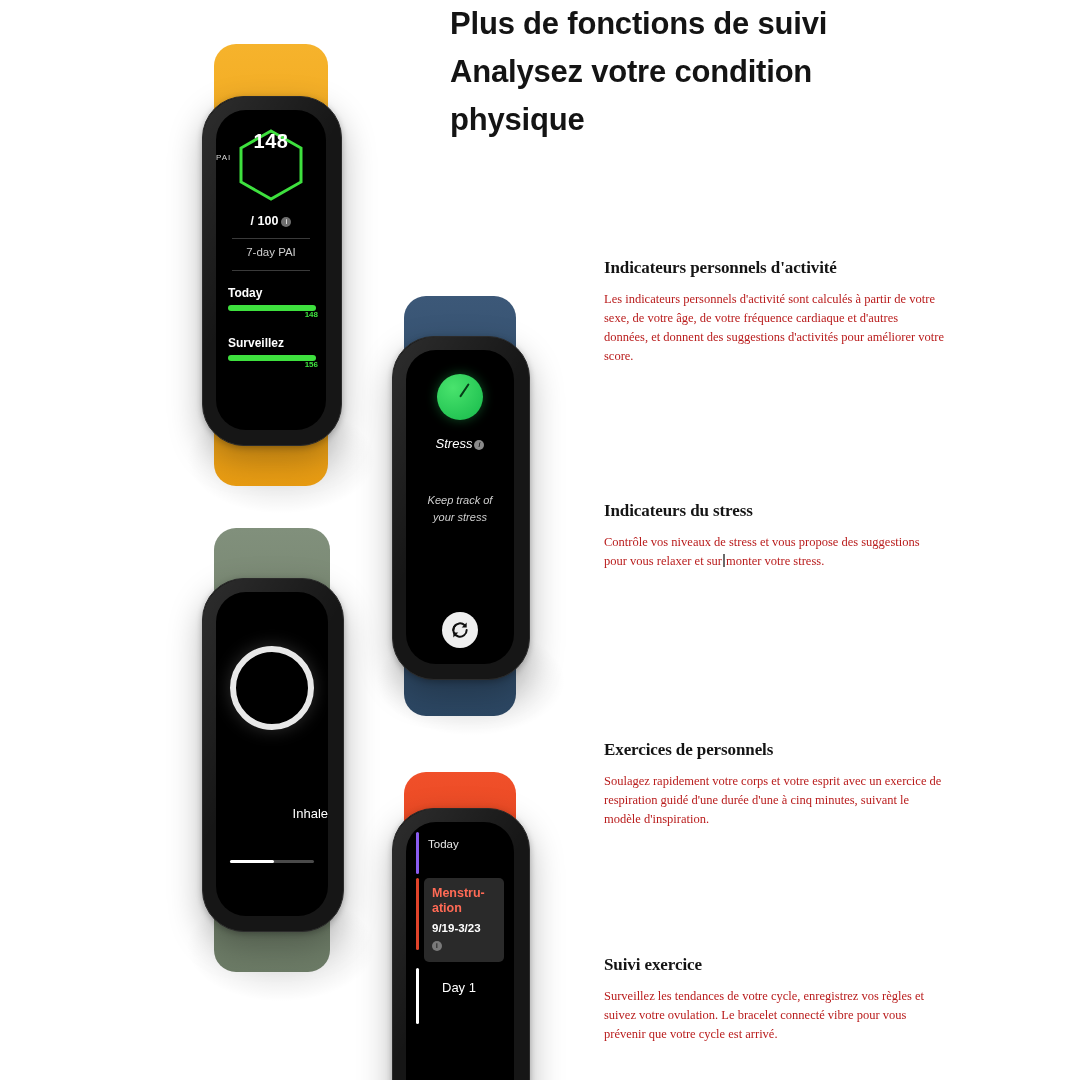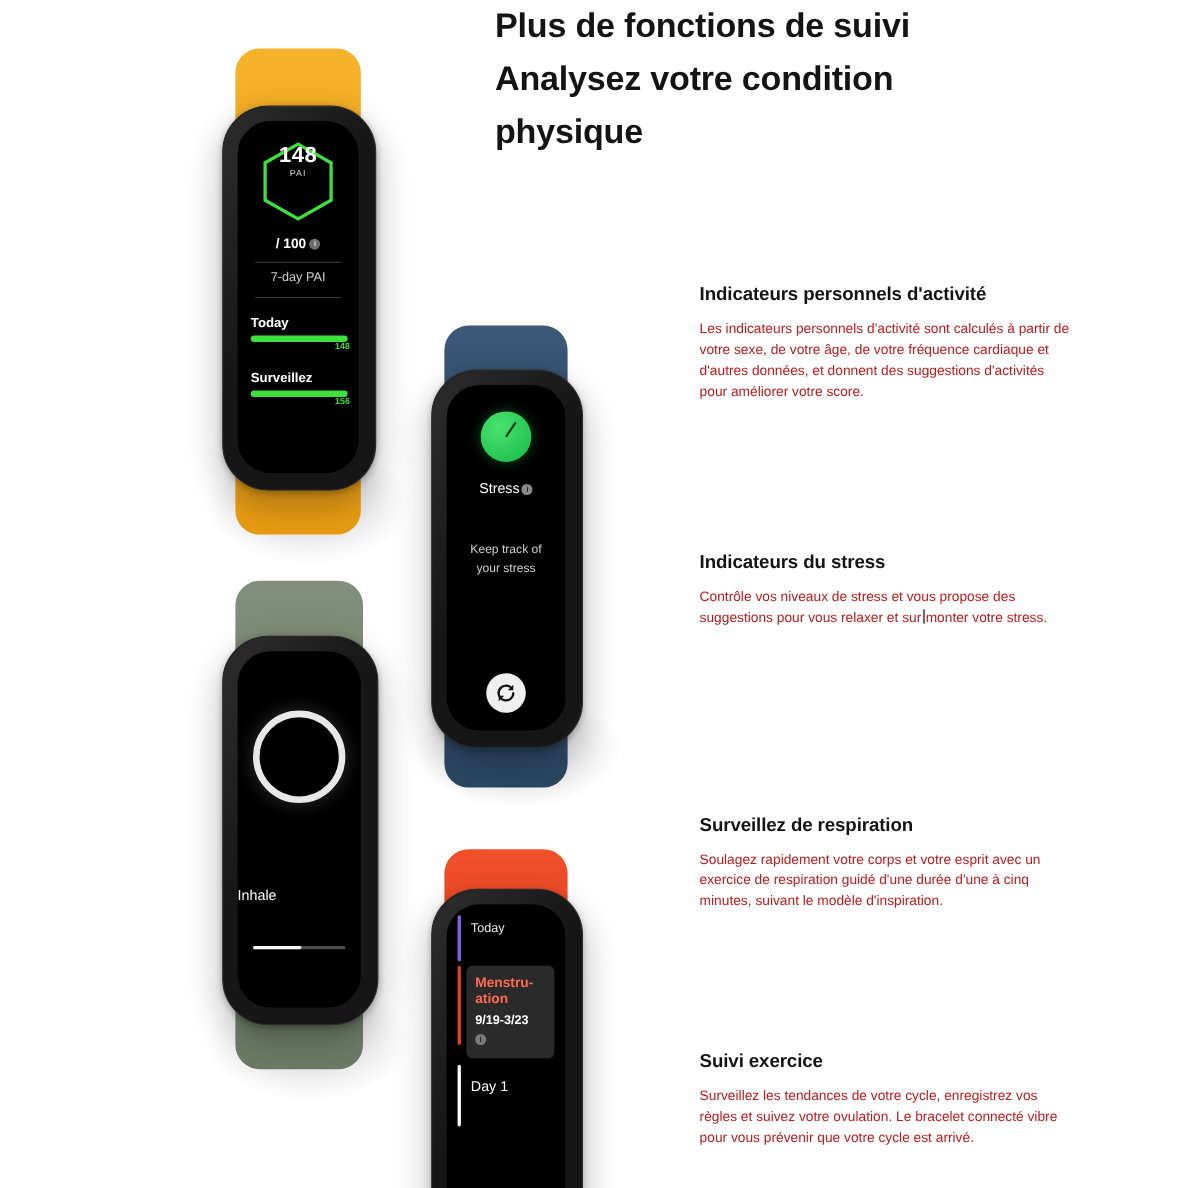--- a/index.html
+++ b/index.html
@@ -26,22 +26,23 @@
     line-height: 48px;
     font-weight: bold;
     color: #141414;
     letter-spacing: -0.2px;
   }
   .headline div { white-space: pre-wrap; }
 
   
   .feature {
     position: absolute;
-    left: 636px;
+    left: 604px;
     width: 340px;
+    font-family: Liberation Serif, serif;
   }
   .feature h3 {
     margin: 0 0 12px 0;
     font-size: 17px;
     font-weight: bold;
     color: #141414;
     letter-spacing: -0.1px;
   }
   .feature p {
     margin: 0;
@@ -108,21 +109,21 @@
 
   .pai-hex-wrap {
     position: absolute; left: 50%; top: 16px; transform: translateX(-50%);
     width: 78px; height: 78px;
   }
   .pai-value {
     position: absolute; left: 0; right: 0; top: 20px; text-align: center;
     color: #fff; font-size: 20px; font-weight: bold; letter-spacing: 0.5px;
   }
   .pai-label {
-    position: absolute; left: 0; right: 0; top: 43px; text-align: center;
+    position: absolute; left: 0; right: 0; top: 43px; 
     color: #d8d8d8; font-size: 8px; letter-spacing: 1px;
   }
   .pai-total {
     position: absolute; left: 0; right: 0; top: 104px; text-align: center;
     color: #fff; font-size: 12.5px; font-weight: bold;
   }
   .pai-total .info-dot {
     display: inline-block; width: 10px; height: 10px; border-radius: 50%;
     background: #6f6f6f; color: #fff; font-size: 8px; line-height: 10px;
     text-align: center; vertical-align: 1px; margin-left: 3px; font-weight: normal;
@@ -146,21 +147,21 @@
     position: relative;
   }
   .pai-row .val {
     position: absolute; right: -2px; top: 5px;
     font-size: 8px; color: #3ee03e; font-weight: bold;
   }
   #pai-row-today { top: 176px; }
   #pai-row-yest  { top: 226px; }
 
   
-  #watch-stress { left: 386px; top: 296px; width: 148px; height: 420px; }
+  #watch-stress { left: 386px; top: 296px; width: 148px; height: 420px; font-style: italic; }
   #watch-stress .strap-top {
     left: 18px; top: 0; width: 112px; height: 96px;
     background: linear-gradient(180deg,#3c5878,#34506e);
   }
   #watch-stress .strap-bottom {
     left: 18px; top: 318px; width: 112px; height: 102px;
     background: linear-gradient(180deg,#34506e,#2c4763);
   }
   #watch-stress .body-shell { left: 6px; top: 40px; width: 136px; height: 342px; }
   #watch-stress .screen { left: 20px; top: 54px; width: 108px; height: 314px; }
@@ -210,21 +211,21 @@
   #watch-breathe .body-shell { left: 6px; top: 50px; width: 140px; height: 352px; }
   #watch-breathe .screen { left: 20px; top: 64px; width: 112px; height: 324px; }
 
   .breathe-ring {
     position: absolute; left: 50%; top: 96px; transform: translate(-50%,-50%);
     width: 84px; height: 84px; border-radius: 50%;
     border: 6px solid #e8e8e8; box-sizing: border-box;
     box-shadow: 0 0 18px rgba(255,255,255,0.18);
   }
   .breathe-label {
-    position: absolute; left: 0; right: 0; top: 214px; text-align: left;
+    position: absolute; left: 0; right: 0; top: 214px; text-align: right;
     color: #fff; font-size: 13px;
   }
   .breathe-track {
     position: absolute; left: 14px; right: 14px; top: 268px;
     height: 3px; background: #4a4a4a; border-radius: 2px;
   }
   .breathe-fill {
     position: absolute; left: 0; top: 0; height: 3px; width: 52%;
     background: #ffffff; border-radius: 2px;
   }
@@ -263,21 +264,21 @@
   }
   .mens-tl-red {
     position: absolute; left: 10px; top: 56px; width: 3px; height: 72px;
     background: #e0432a; border-radius: 2px;
   }
   .mens-tl-white {
     position: absolute; left: 10px; top: 146px; width: 3px; height: 56px;
     background: #ffffff; border-radius: 2px;
   }
   .mens-day {
-    position: absolute; left: 22px; top: 158px;
+    position: absolute; left: 36px; top: 158px;
     color: #fff; font-size: 13px;
   }
 
   .shadow-blob {
     position: absolute;
     border-radius: 50%;
     background: radial-gradient(ellipse at center, rgba(0,0,0,0.16), rgba(0,0,0,0) 70%);
     pointer-events: none;
   }
 </style>
@@ -398,20 +399,20 @@
   <h3>Indicateurs personnels d'activité</h3>
   <p>Les indicateurs personnels d'activité sont calculés à partir de votre sexe, de votre âge, de votre fréquence cardiaque et d'autres données, et donnent des suggestions d'activités pour améliorer votre score.</p>
 </div>
 
 <div class="feature" id="feat-stress">
   <h3>Indicateurs du stress</h3>
   <p><span>Contrôle vos niveaux de stress et vous propose des suggestions pour vous relaxer et sur</span><span class="caret"></span><span>monter votre stress.</span></p>
 </div>
 
 <div class="feature" id="feat-breath">
-  <h3>Surveillez de respiration</h3>
+  <h3>Exercices de personnels</h3>
   <p>Soulagez rapidement votre corps et votre esprit avec un exercice de respiration guidé d'une durée d'une à cinq minutes, suivant le modèle d'inspiration.</p>
 </div>
 
 <div class="feature" id="feat-menstrual">
   <h3>Suivi exercice</h3>
   <p>Surveillez les tendances de votre cycle, enregistrez vos règles et suivez votre ovulation. Le bracelet connecté vibre pour vous prévenir que votre cycle est arrivé.</p>
 </div>
 
 </body></html>

